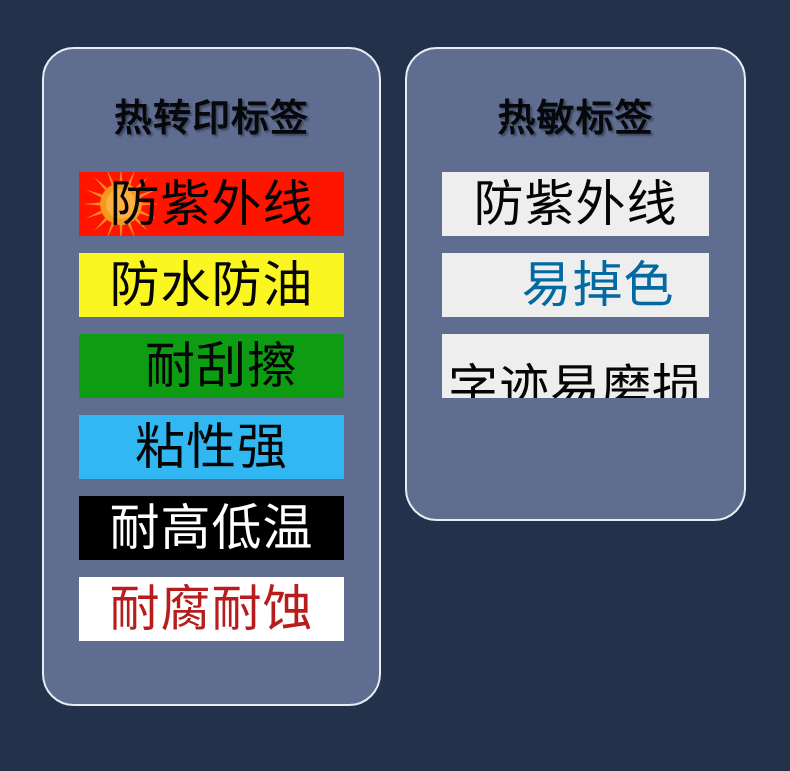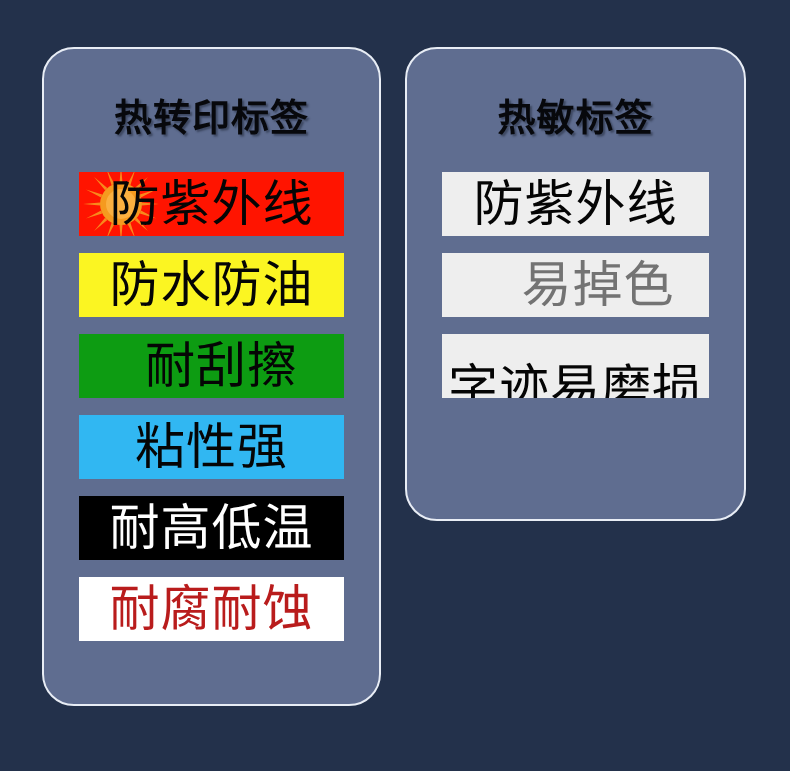--- a/index.html
+++ b/index.html
@@ -177,21 +177,21 @@
       </div>
   </div>
 
   <div class="card" id="card-direct-thermal">
     <div class="card-title">热敏标签</div>
     <div class="label-stack">
         <div class="label-chip chip-gray" style="background: rgb(238, 238, 238);">
           <span class="chip-text text-dark" style="color: rgb(5, 5, 5);">防紫外线</span>
         </div>
         <div class="label-chip chip-gray" style="background: rgb(238, 238, 238);">
-          <span class="chip-text text-dark" style="color: #737373; margin-left: 45px;">易掉色</span>
+          <span class="chip-text text-dark" style="color: #0369a1; margin-left: 45px;">易掉色</span>
         </div>
         <div class="label-chip chip-gray" style="background: rgb(238, 238, 238);">
           <span class="chip-text text-dark" style="color: rgb(5, 5, 5); margin-top: 44px;">字迹易磨损</span>
         </div>
       </div>
   </div>
 
 </div>
 
 </body></html>

